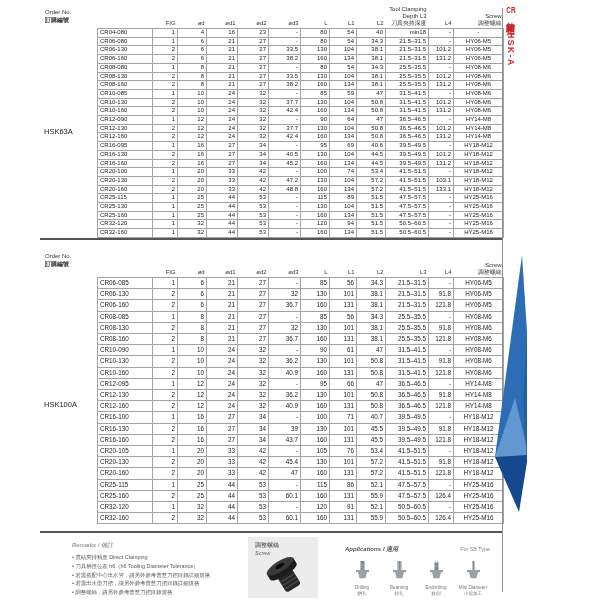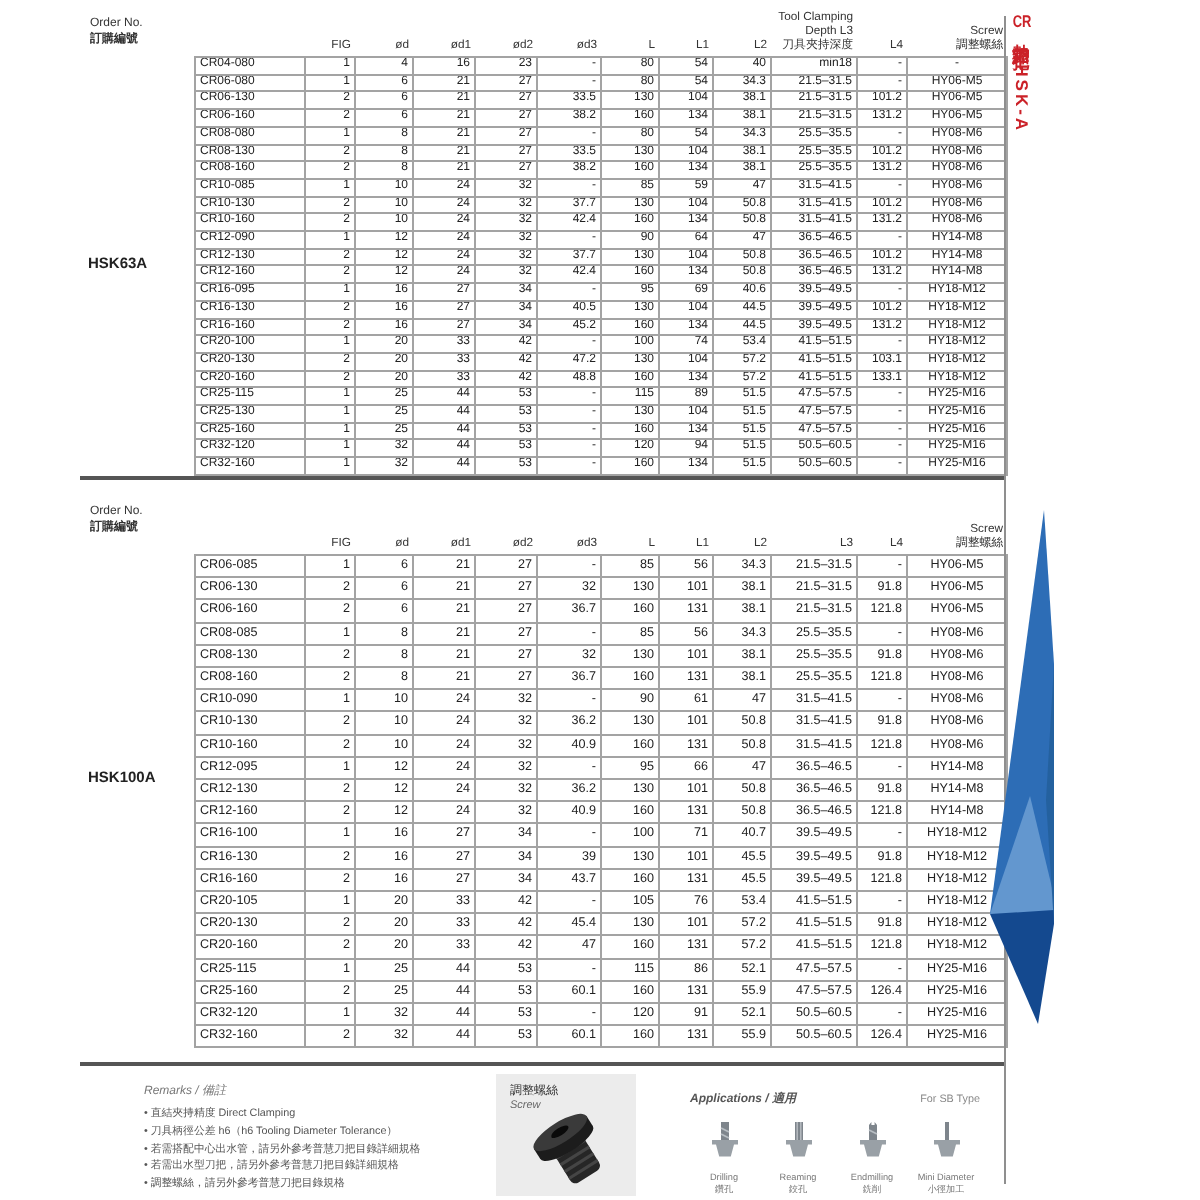--- a/index.html
+++ b/index.html
@@ -14,21 +14,21 @@
   td{border:1px solid #a3a3a3;font-size:6px;color:#222;padding:0 2px;height:7.7px;line-height:7.7px;white-space:nowrap;overflow:hidden;}
   .t2 td{font-size:6.3px;height:10.2px;line-height:10.2px;}
   td.c-order{text-align:left;}
   td.c-num{text-align:right;}
   td.c-screw{text-align:center;}
   .t1 thead th{height:25px;}
   .t2 thead th{height:23px;}
 
   .order-label{position:absolute;left:45px;font-size:6px;color:#333;line-height:8px;}
   .order-label .cjk{font-weight:bold;}
-  .model-label{position:absolute;left:44px;font-size:7.5px;font-weight:bold;color:#222;}
+  .model-label{position:absolute;left:44px;font-size:7.5px;font-weight:normal;color:#222;}
 
   .sep{position:absolute;left:40px;width:463px;height:1.5px;background:#555;}
 
   
   .remarks{position:absolute;left:72px;top:541px;width:170px;}
   .remarks-heading{font-size:6px;font-style:italic;color:#777;margin-bottom:3px;}
   .remark-line{font-size:5.4px;color:#555;line-height:8.8px;white-space:nowrap;}
 
   .screw-panel{position:absolute;left:248px;top:537px;width:70px;height:61px;background:#ececec;}
   .screw-label{position:absolute;left:7px;top:4px;font-size:6px;color:#333;}
@@ -441,21 +441,21 @@
         </tbody>
     </table>
   </div>
 
   <div class="sep" style="top:238px;"></div>
 
   <div class="order-label" style="top:252px;">
     <div>Order No.</div>
     <div class="cjk">訂購編號</div>
   </div>
-  <div class="model-label" style="top:384px;">HSK100A</div>
+  <div class="model-label" style="top:400px;">HSK100A</div>
 
   <div class="tblwrap" style="top:253px;">
     <table class="t2">
       <colgroup>
         <col style="width:55px">
           <col style="width:25px">
           <col style="width:29px">
           <col style="width:31px">
         <col style="width:31px">
           <col style="width:32px">

